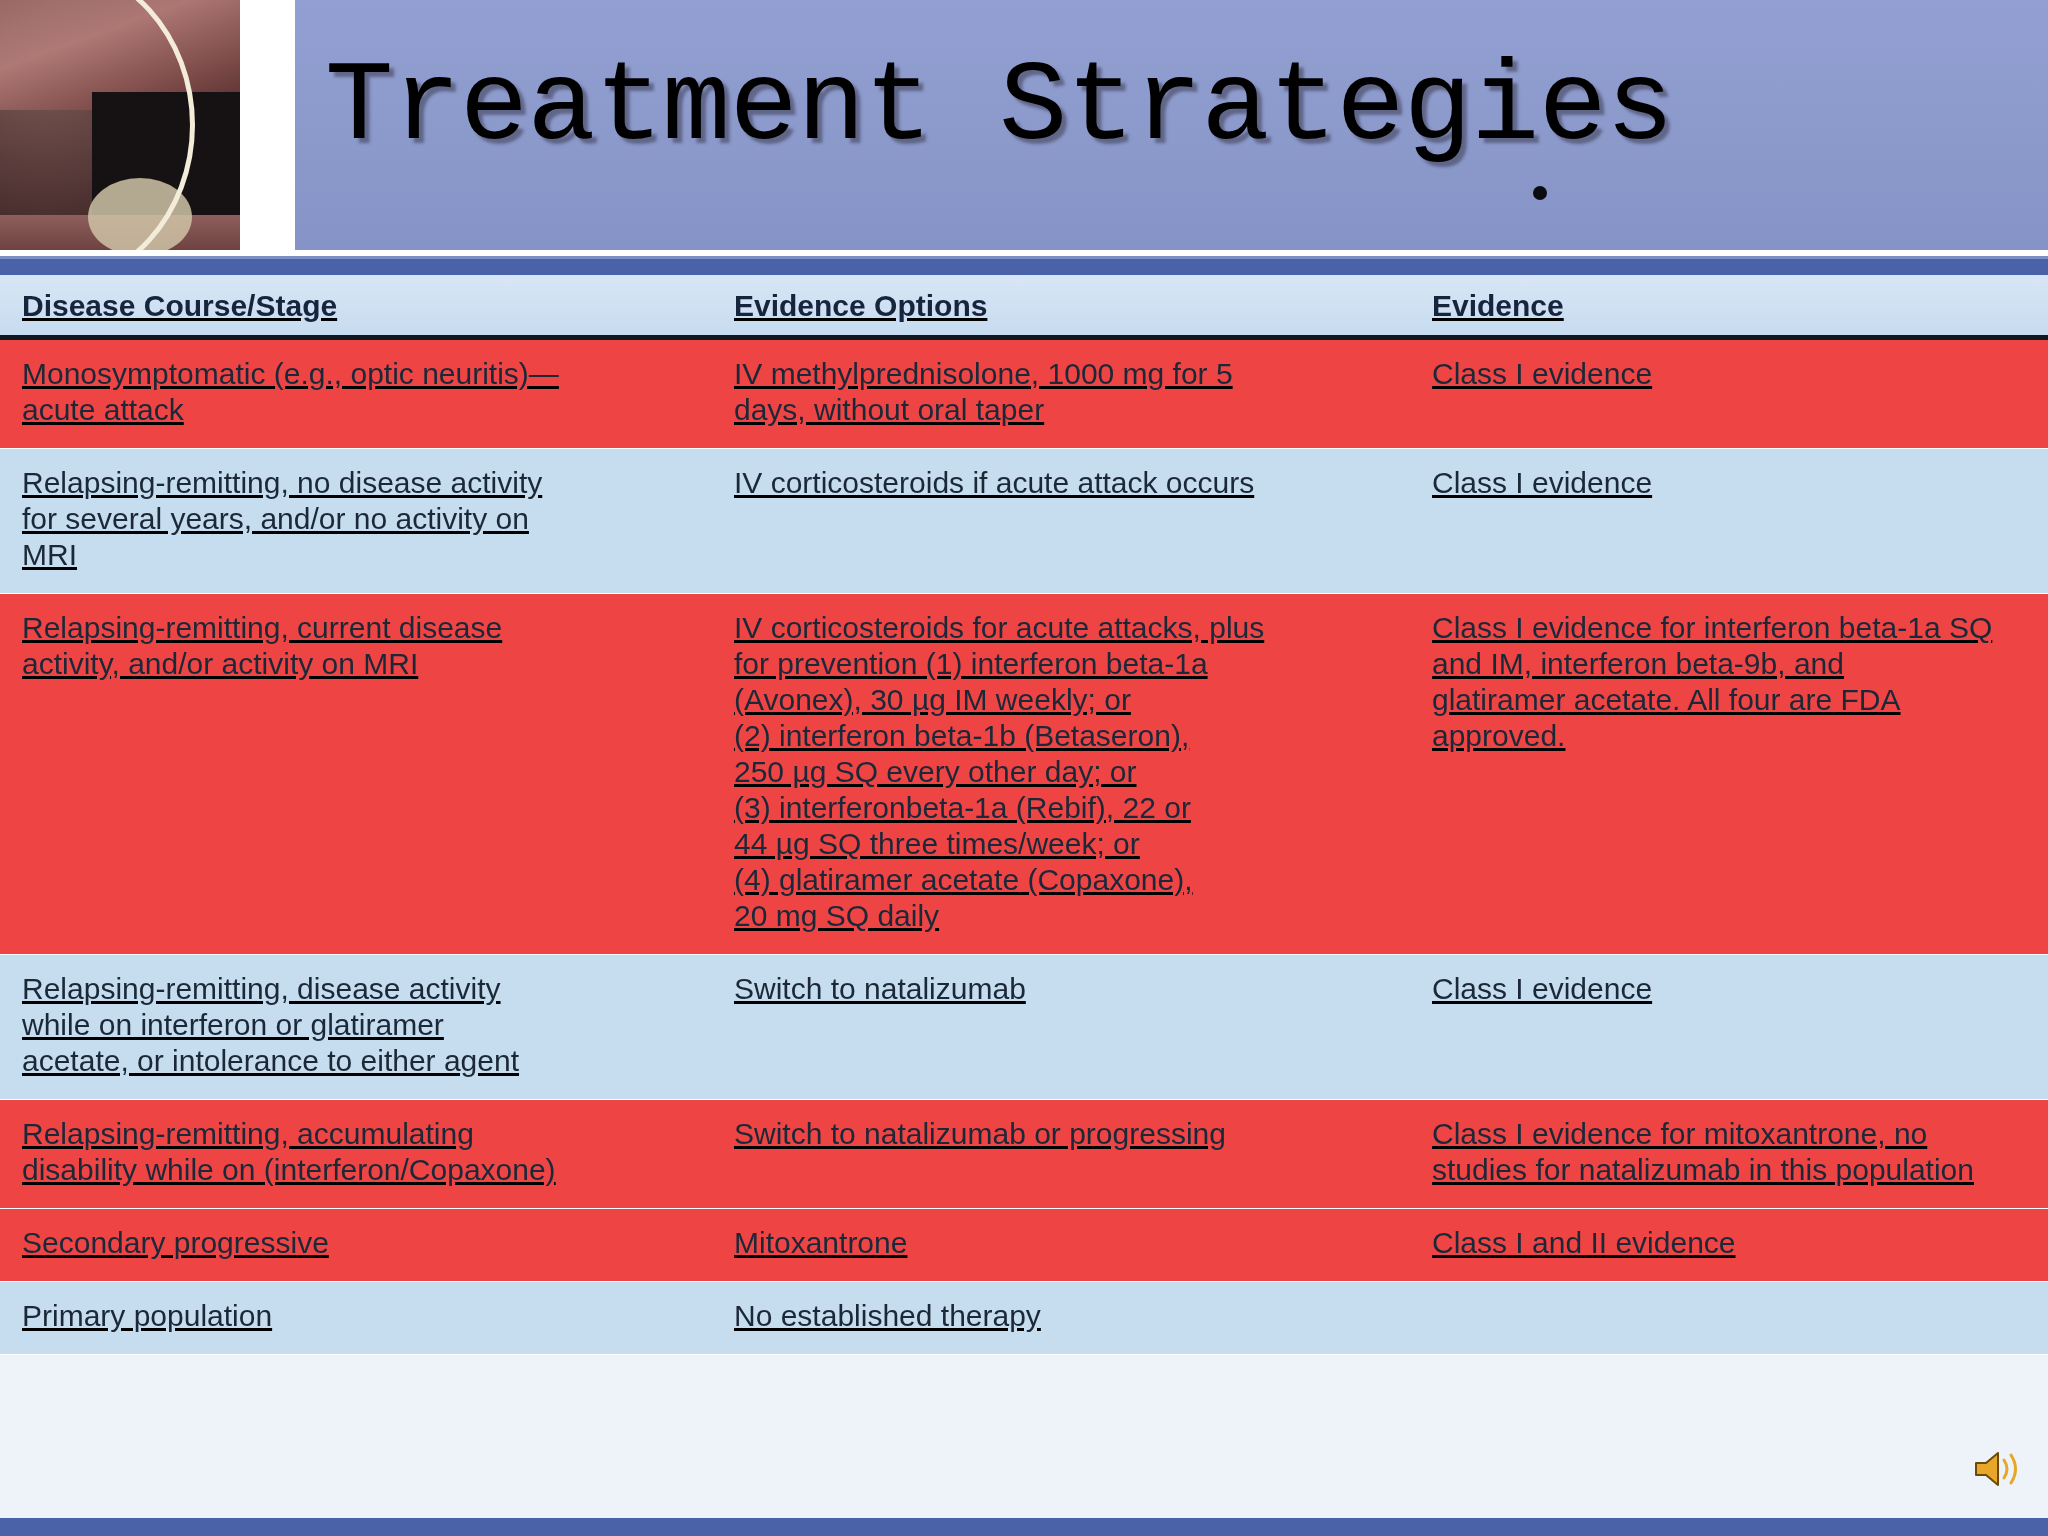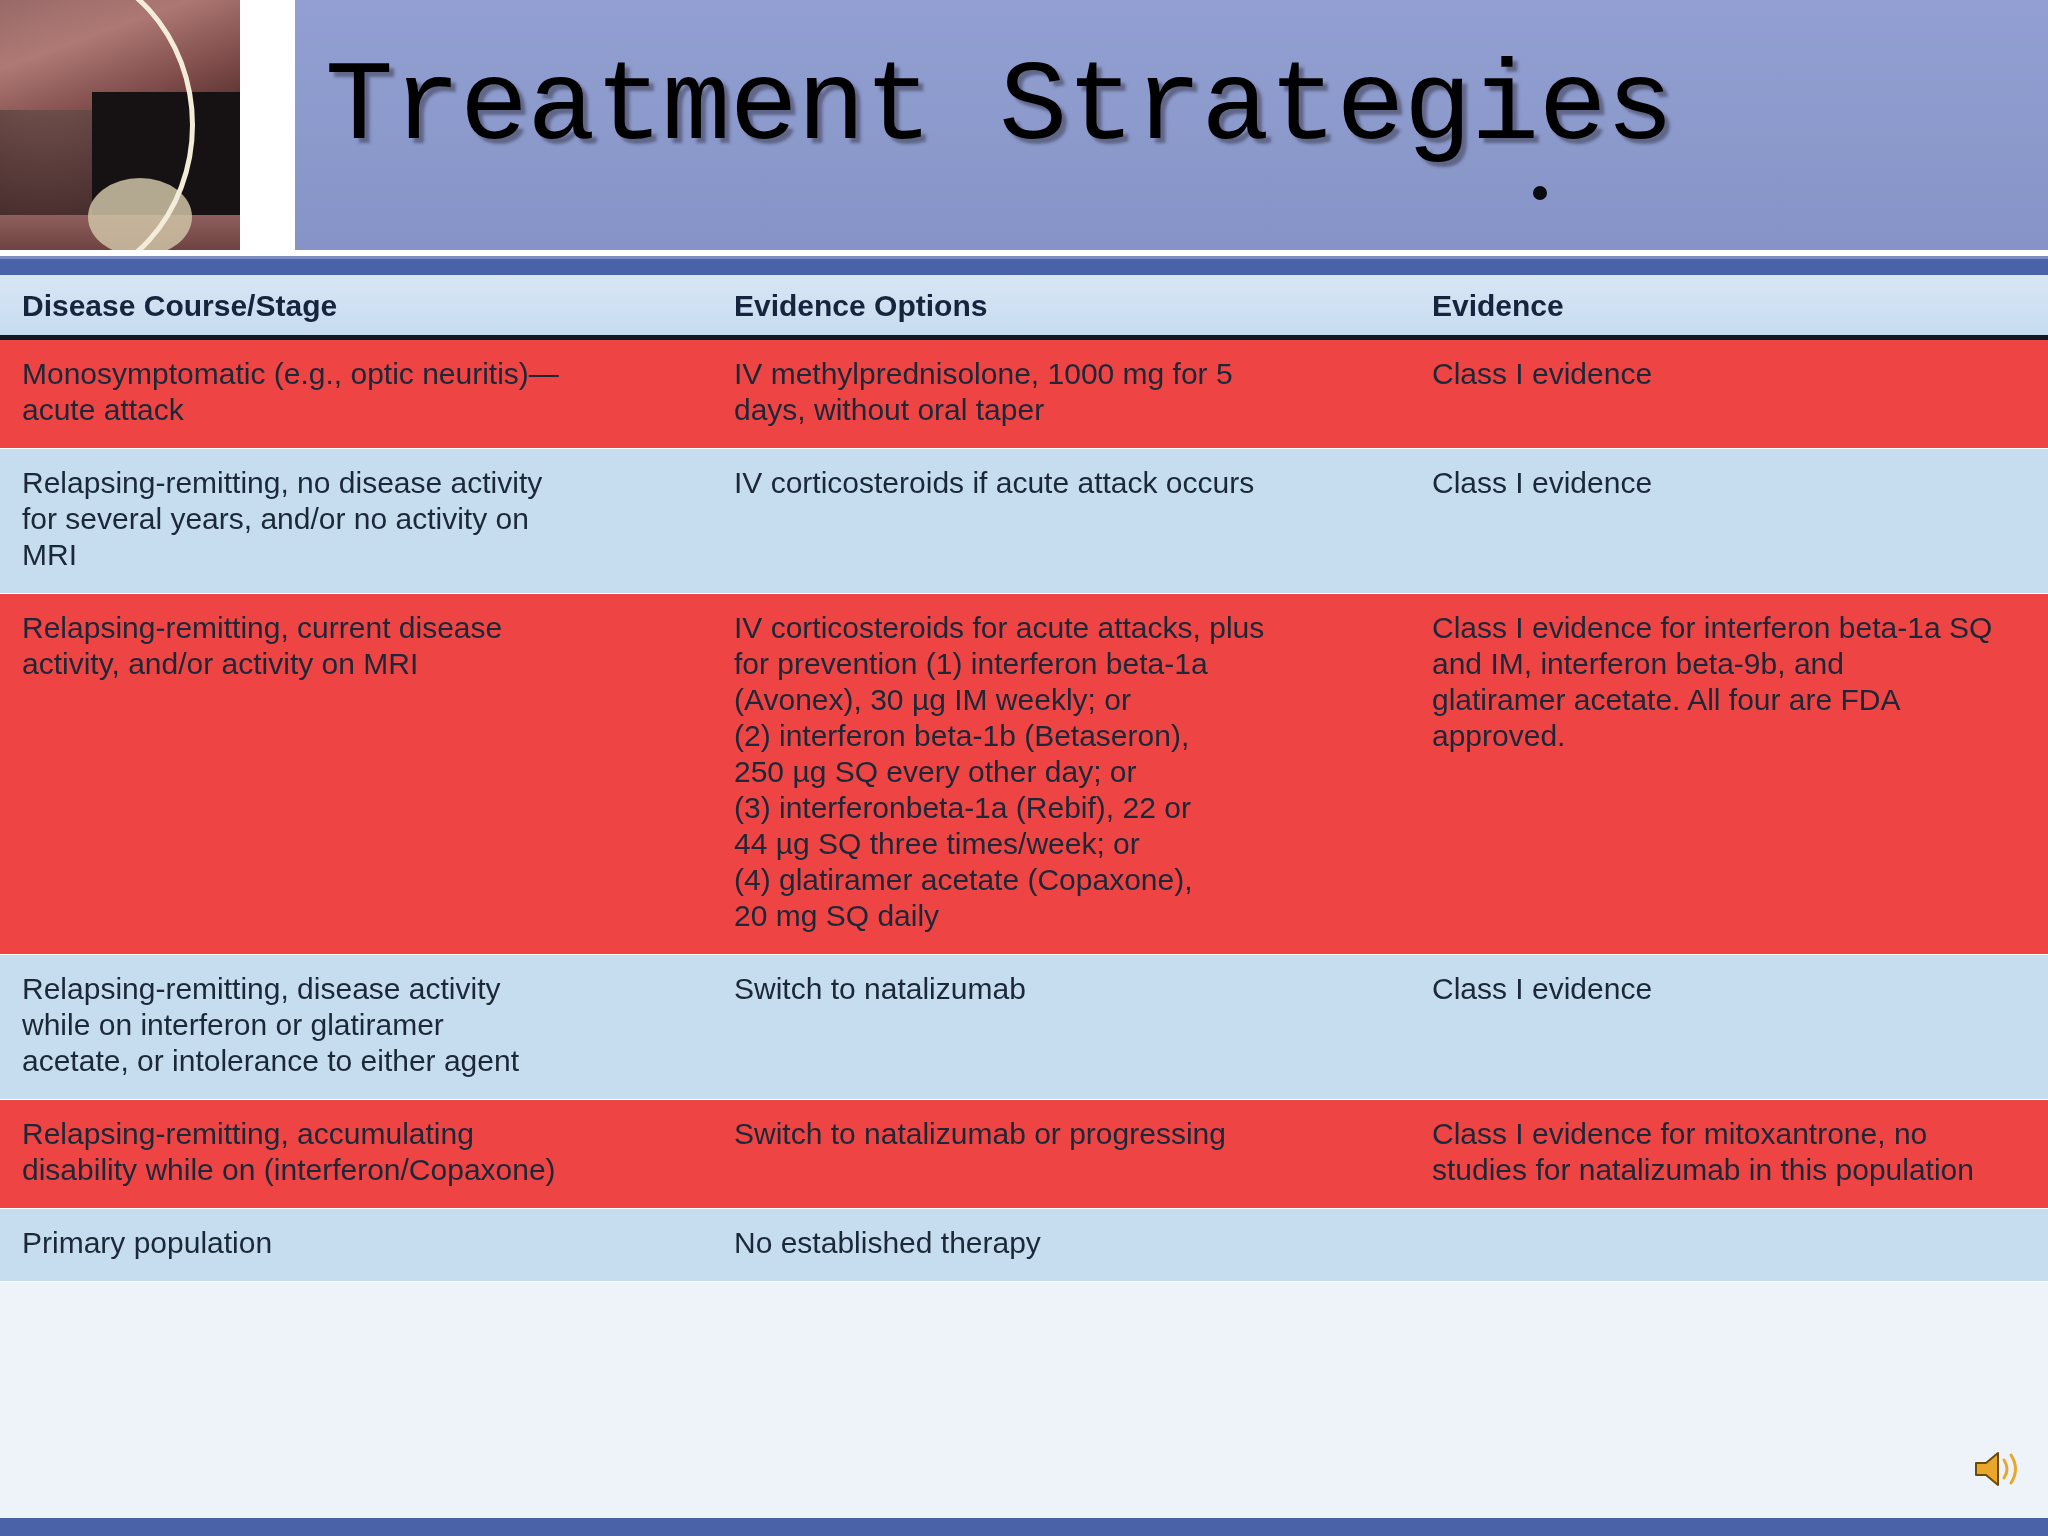--- a/index.html
+++ b/index.html
@@ -125,20 +125,21 @@
   #rule-top {
     height: 16px;
     background: #4a63a8;
     border-top: 3px solid #7c8fc4;
   }
   table.tbl {
     width: 2048px;
     border-collapse: collapse;
     table-layout: fixed;
     font-family: "Liberation Sans", sans-serif;
+    text-decoration: underline;
   }
   col.c1 { width: 712px; }
   col.c2 { width: 698px; }
   col.c3 { width: 638px; }
 
   thead tr.head-row {
     background: linear-gradient(180deg, #d8e6f4 0%, #c6dbf0 100%);
   }
   thead th {
     text-align: left;
@@ -320,20 +321,37 @@
                 <div>Switch to natalizumab or progressing</div>
               </div>
             </td>
             <td class="col-c">
               <div class="cell-lines">
                 <div>Class I evidence for mitoxantrone, no</div>
                 <div>studies for natalizumab in this population</div>
               </div>
             </td>
           </tr>
+          <tr class="odd">
+            <td class="col-a">
+              <div class="cell-lines">
+                <div>Secondary progressive</div>
+              </div>
+            </td>
+            <td class="col-b">
+              <div class="cell-lines">
+                <div>Mitoxantrone</div>
+              </div>
+            </td>
+            <td class="col-c">
+              <div class="cell-lines">
+                <div>Class I and II evidence</div>
+              </div>
+            </td>
+          </tr>
           <tr class="even">
             <td class="col-a">
               <div class="cell-lines">
                 <div>Primary population</div>
               </div>
             </td>
             <td class="col-b">
               <div class="cell-lines">
                 <div>No established therapy</div>
               </div>

